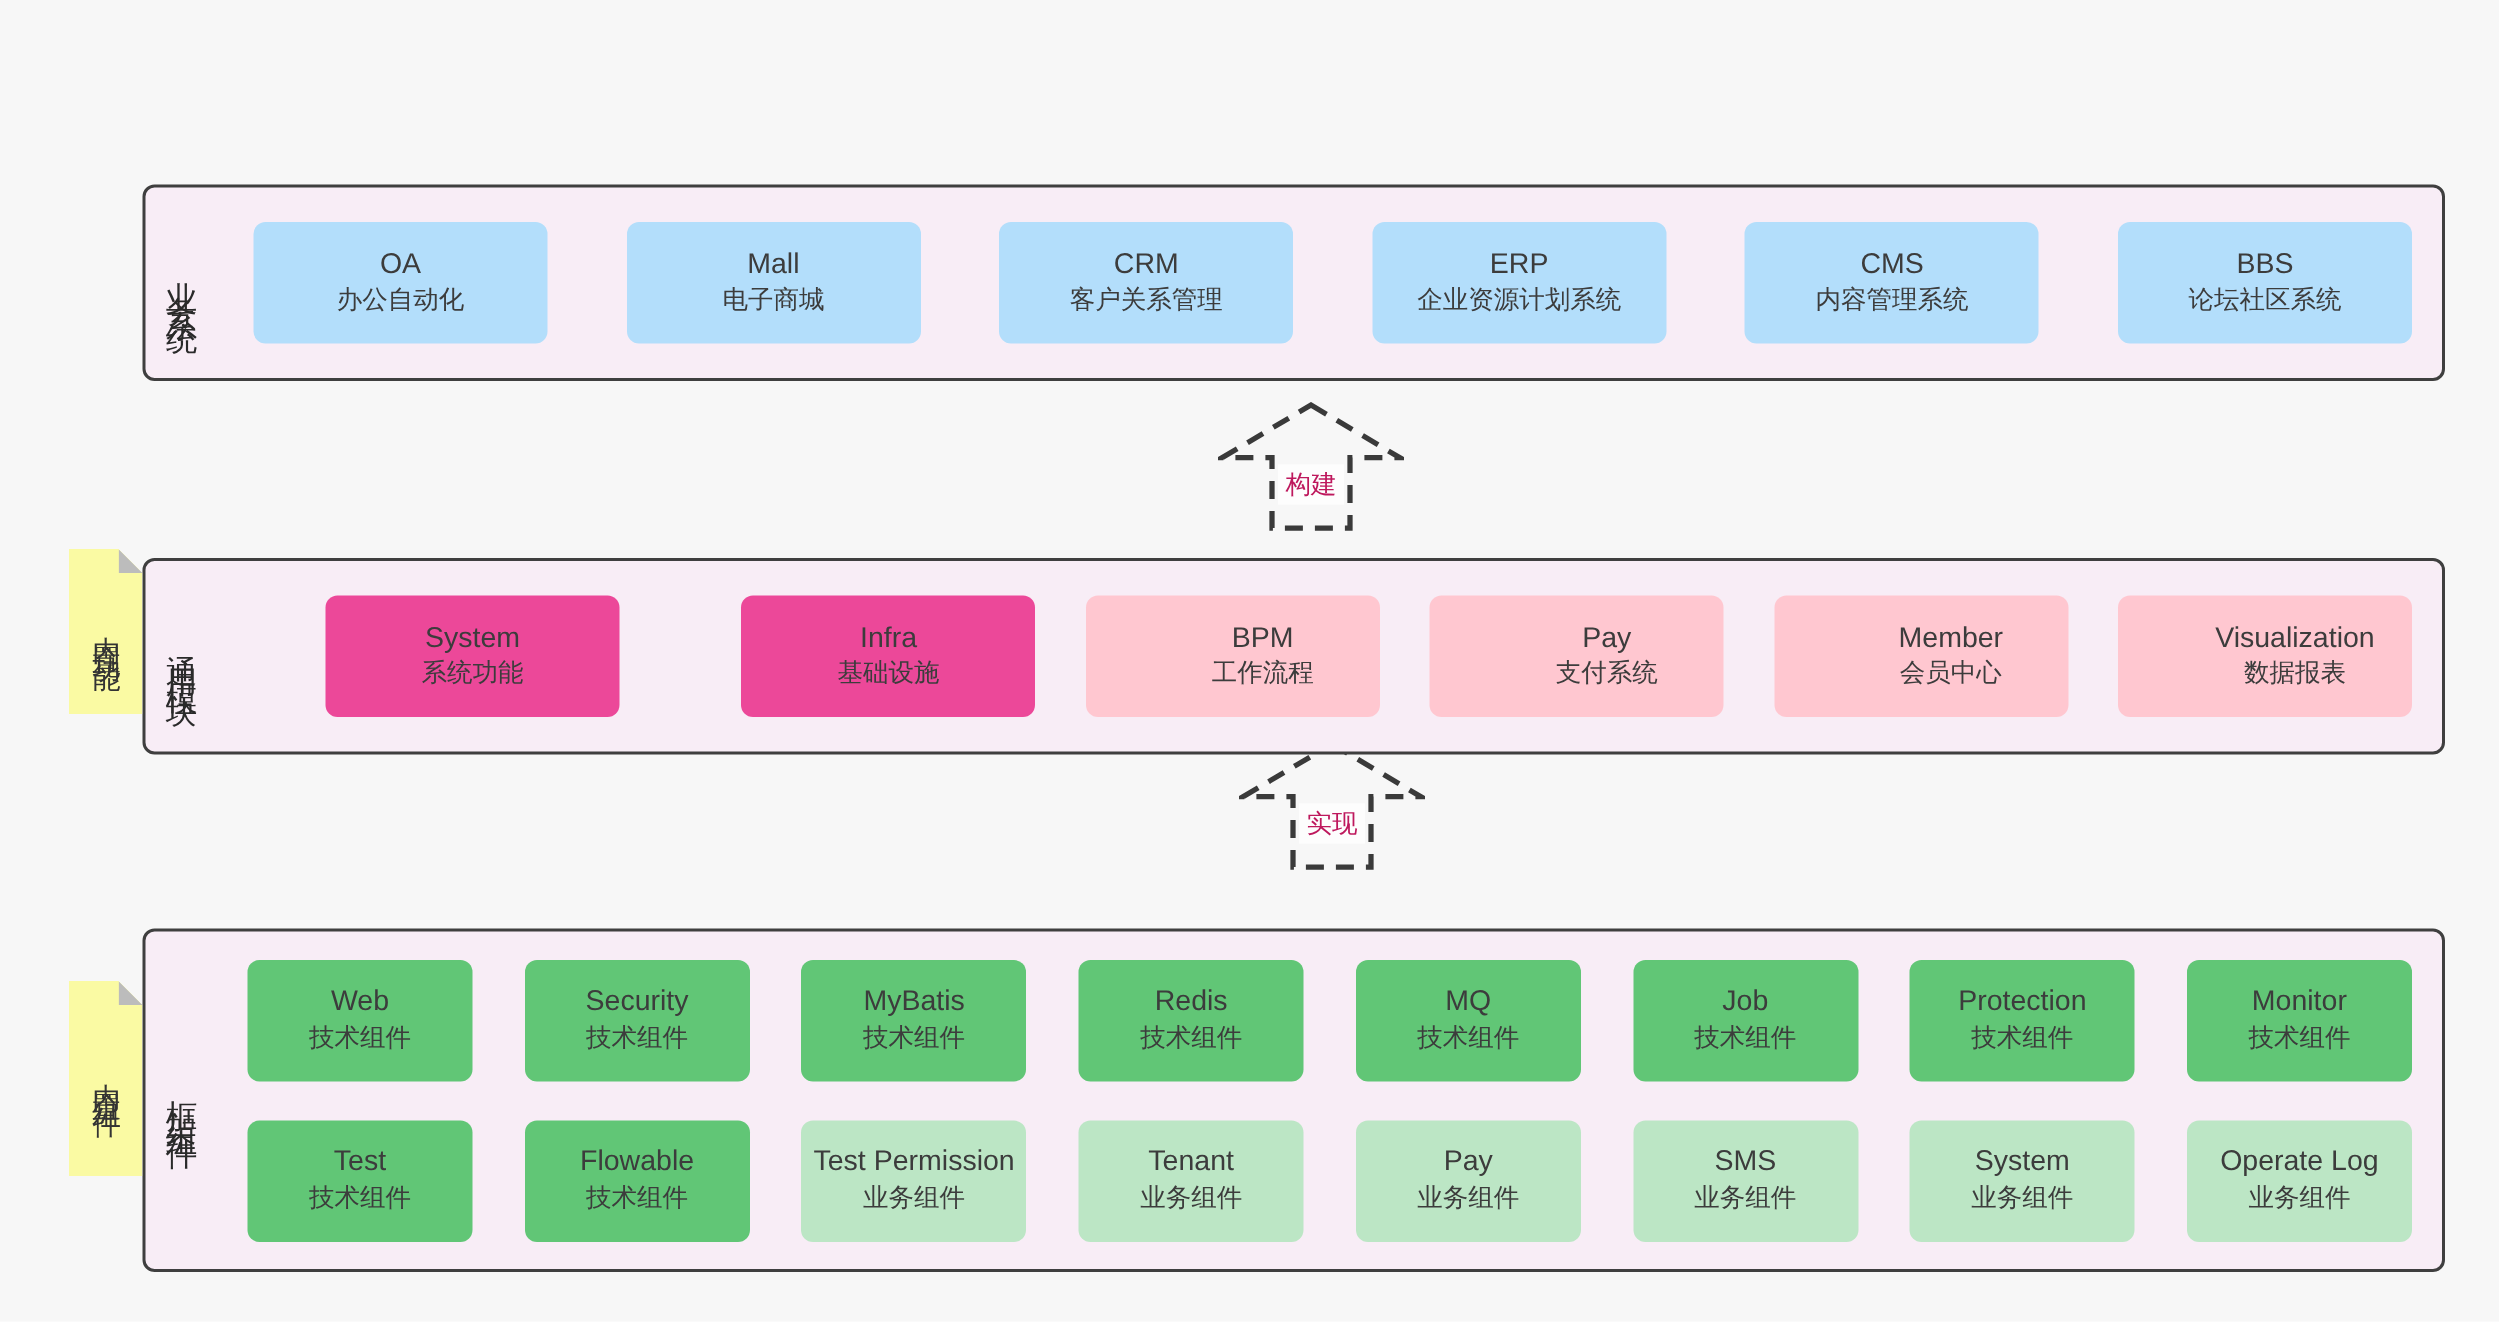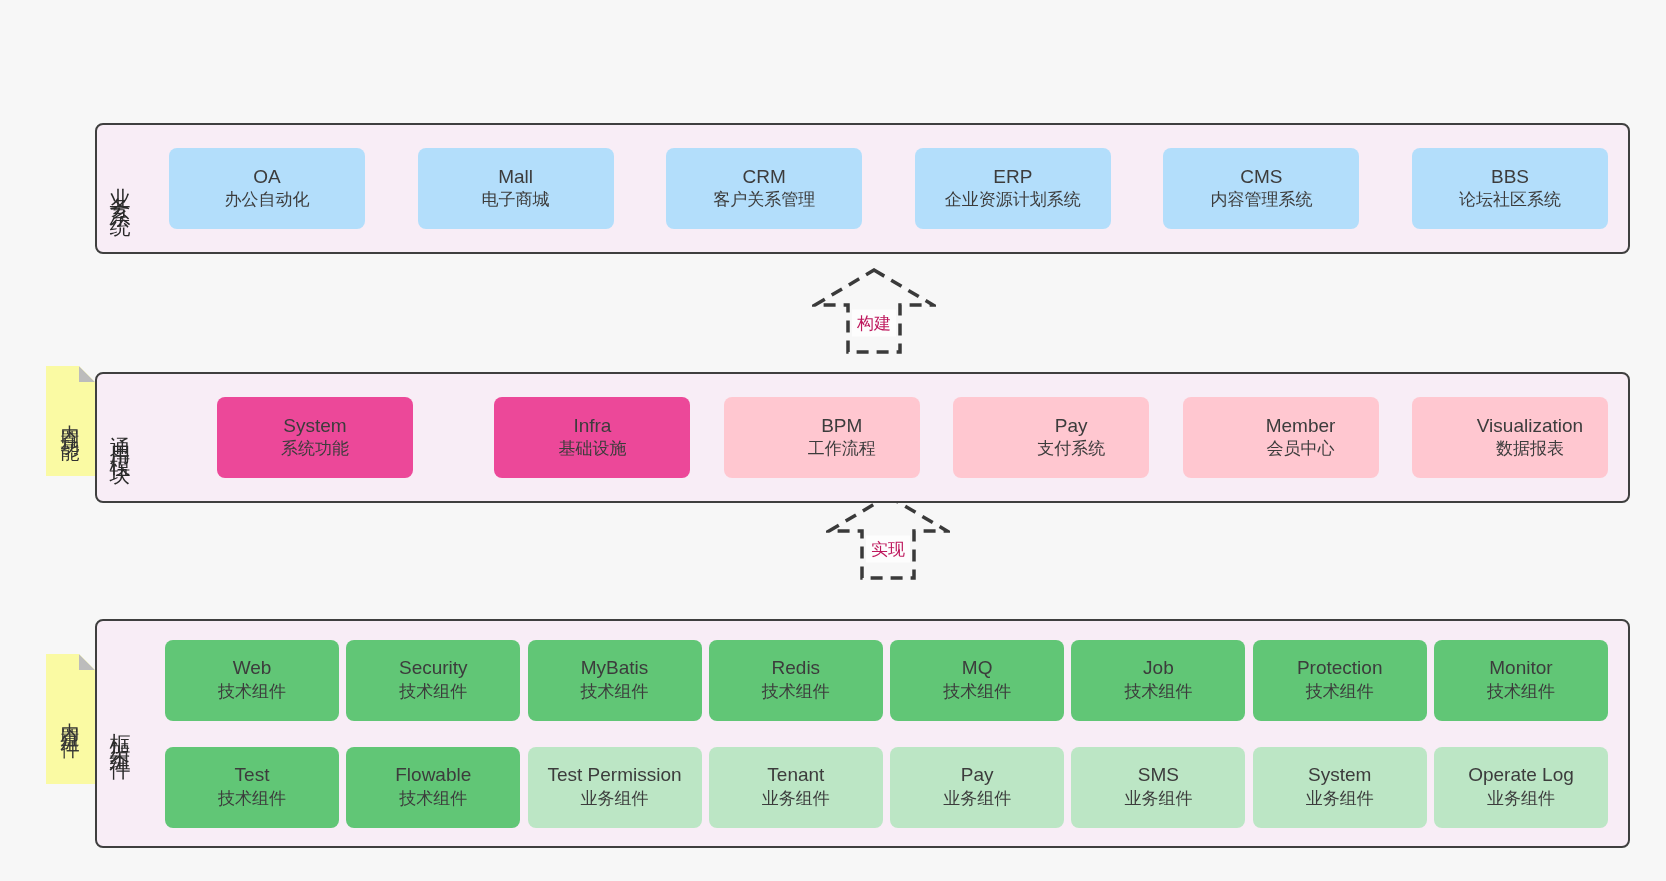--- a/index.html
+++ b/index.html
@@ -28,21 +28,21 @@
   .rows .boxes{padding:0 20px 0 34px;}
 
   
   .box{
     width:196px;height:81px;border-radius:8px;box-sizing:border-box;
     display:flex;flex-direction:column;align-items:center;justify-content:center;
     text-align:center;color:#3c3c3c;padding:2px 6px;
   }
   .box .t{font-size:19px;line-height:1.3;}
   .box .s{font-size:17px;line-height:1.35;}
-  .small{width:174px;}
+  .small{width:150px;}
   .blue{background:#b3defb;}
   .red{background:#ec4899;margin-left:48px;}
   .pink{background:#ffc7d0;padding-left:46px;}
   .green{background:#61c676;}
   .green-light{background:#bce6c5;}
 
   
   .arrow{position:absolute;width:124px;height:86px;z-index:0;}
   .arrow-1{left:812px;top:268px;}
   .arrow-2{left:826px;top:494px;}

